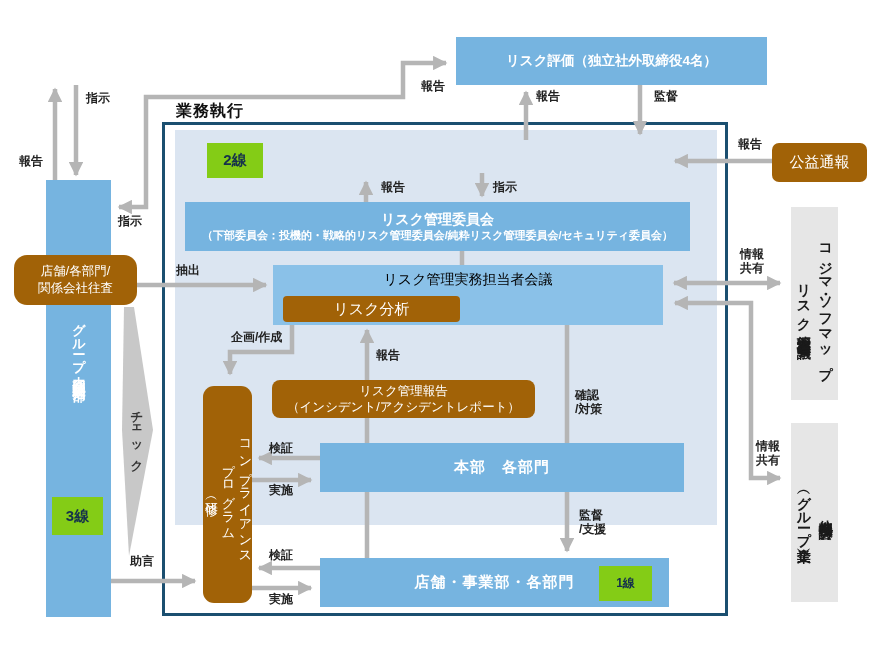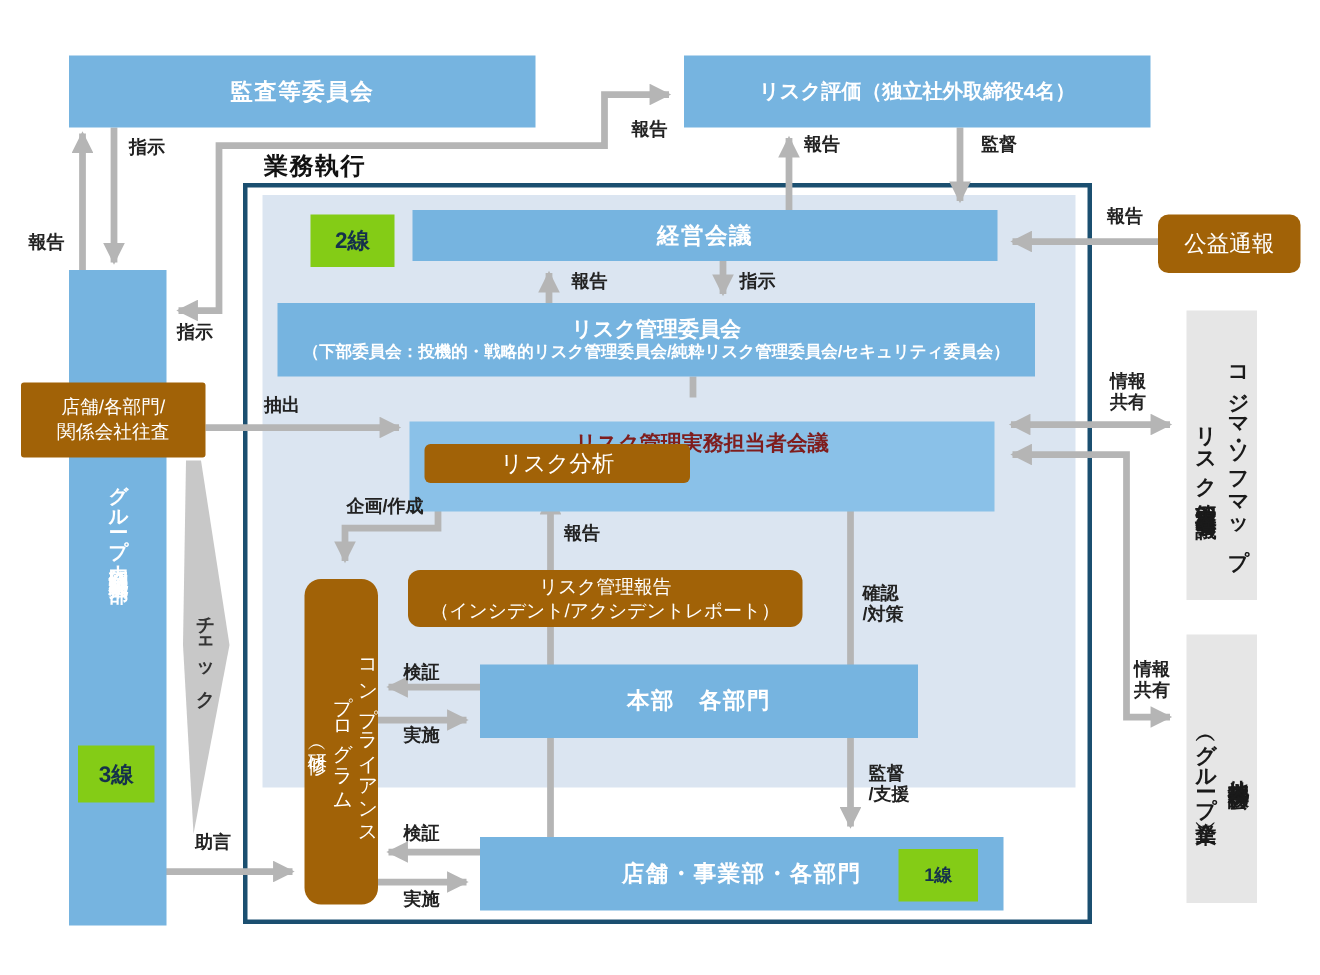--- a/index.html
+++ b/index.html
@@ -1,21 +1,21 @@
 <!DOCTYPE html>
 <html><head>
 <meta charset="utf-8">
 <style>
   html,body{margin:0;padding:0;background:#fff;}
   .canvas{position:relative;width:880px;height:650px;background:#ffffff;
           font-family:"Liberation Sans",sans-serif;overflow:hidden;}
   .box{position:absolute;display:flex;align-items:center;justify-content:center;
        text-align:center;box-sizing:border-box;z-index:3;}
   .blue{background:#76b4e0;color:#fff;font-weight:bold;}
-  .bluelight{background:#8ac1e8;color:#7f1d1d;font-weight:bold;margin-top:16px;}
+  .bluelight{background:#8ac1e8;color:#000000;font-weight:normal;}
   .navy{background:#a16207;color:#fff;font-weight:normal;}
   .pale{background:#84cc16;color:#15314b;font-weight:bold;}
   .graybox{background:#e6e6e6;color:#1a1a1a;font-weight:bold;}
   .vtext{writing-mode:vertical-rl;text-orientation:mixed;white-space:pre-line;}
   .frame{position:absolute;left:162px;top:122px;width:566px;height:494px;
          border:3px solid #1b4f70;background:#fff;box-sizing:border-box;z-index:0;}
   .panel{position:absolute;left:175px;top:130px;width:542px;height:395px;
          background:#dbe5f1;z-index:1;}
   .arrows{position:absolute;left:0;top:0;z-index:2;}
   .lbl{position:absolute;font-size:12px;font-weight:bold;color:#222;
@@ -57,55 +57,53 @@
       <path d="M320 568 H259" marker-end="url(#ah)"></path>
       <path d="M252 588 H311" marker-end="url(#ah)"></path>
       <path d="M107 581 H195" marker-end="url(#ah)"></path>
       <path d="M772 161 H675" marker-end="url(#ah)"></path>
       <path d="M674 283 H780" marker-start="url(#ah)" marker-end="url(#ah)"></path>
       <path d="M675 303 H751 V478 H780" marker-start="url(#ah)" marker-end="url(#ah)"></path>
     </g>
     <polygon points="124,307 134,307 153,430 129,556 122,430" fill="#c8c8c8"></polygon>
   </svg>
 
-  <div class="box blue" style="left:46px;top:37px;width:311px;height:48px;font-size:15px;letter-spacing:1px;">監査等委員会</div>
   <div class="box blue" style="left:456px;top:37px;width:311px;height:48px;font-size:13.5px;">リスク評価（独立社外取締役4名）</div>
   <div class="box navy" style="left:772px;top:143px;width:95px;height:39px;font-size:15px;border-radius:7px;">公益通報</div>
 
   <div class="box graybox vtext" style="left:791px;top:207px;width:47px;height:193px;font-size:14px;line-height:1.55;letter-spacing:1px;">コジマ・ソフマップ
 リスク管理実務担当者会議</div>
   <div class="box graybox vtext" style="left:791px;top:423px;width:47px;height:179px;font-size:14px;line-height:1.55;letter-spacing:1px;">他社事例検討会
 （グループ企業）</div>
 
   <div class="box blue" style="left:46px;top:180px;width:65px;height:437px;align-items:flex-start;justify-content:center;">
     <span class="vtext" style="margin-top:134px;font-size:13px;letter-spacing:2px;">グループ内部統制統括部</span>
   </div>
   <div class="box pale" style="left:52px;top:497px;width:51px;height:38px;font-size:15px;">3線</div>
-  <div class="box navy" style="left:14px;top:255px;width:123px;height:50px;font-size:12.5px;border-radius:2px;line-height:1.35;white-space:pre-line;">店舗/各部門/
+  <div class="box navy" style="left:14px;top:255px;width:123px;height:50px;font-size:12.5px;border-radius:13px;line-height:1.35;white-space:pre-line;">店舗/各部門/
 関係会社往査</div>
 
   <div class="box pale" style="left:207px;top:143px;width:56px;height:35px;font-size:15px;">2線</div>
-  <div class="box blue" style="left:275px;top:140px;width:390px;height:34px;font-size:15px;letter-spacing:1px;">経営会議</div>
 
   <div class="box blue" style="left:185px;top:202px;width:505px;height:49px;flex-direction:column;line-height:1.3;">
     <span style="font-size:14px;">リスク管理委員会</span>
     <span class="sub" style="font-size:11px;">（下部委員会：投機的・戦略的リスク管理委員会/純粋リスク管理委員会/セキュリティ委員会）</span>
   </div>
 
   <div class="box bluelight" style="left:273px;top:265px;width:390px;height:60px;align-items:flex-start;font-size:14px;padding-top:6px;">リスク管理実務担当者会議</div>
   <div class="box navy" style="left:283px;top:296px;width:177px;height:26px;font-size:15px;border-radius:4px;">リスク分析</div>
 
   <div class="box navy" style="left:272px;top:380px;width:263px;height:38px;font-size:12.5px;border-radius:8px;line-height:1.3;white-space:pre-line;">リスク管理報告
 （インシデント/アクシデントレポート）</div>
 
   <div class="box navy vtext" style="left:203px;top:386px;width:49px;height:217px;font-size:13px;border-radius:11px;line-height:1.3;letter-spacing:1px;">コンプライアンス
 プログラム
 （研修）</div>
 
-  <div class="box blue" style="left:320px;top:443px;width:292px;height:49px;font-size:15px;letter-spacing:1px;">本部　各部門</div>
+  <div class="box blue" style="left:320px;top:443px;width:364px;height:49px;font-size:15px;letter-spacing:1px;">本部　各部門</div>
   <div class="box blue" style="left:320px;top:558px;width:349px;height:49px;font-size:15px;letter-spacing:1px;">店舗・事業部・各部門</div>
   <div class="box pale" style="left:599px;top:566px;width:53px;height:35px;font-size:12px;">1線</div>
 
   <div class="lbl" style="left:19px;top:154px;">報告</div>
   <div class="lbl" style="left:86px;top:91px;">指示</div>
   <div class="lbl" style="left:421px;top:79px;">報告</div>
   <div class="lbl" style="left:118px;top:214px;">指示</div>
   <div class="lbl" style="left:536px;top:89px;">報告</div>
   <div class="lbl" style="left:654px;top:89px;">監督</div>
   <div class="lbl" style="left:381px;top:180px;">報告</div>

